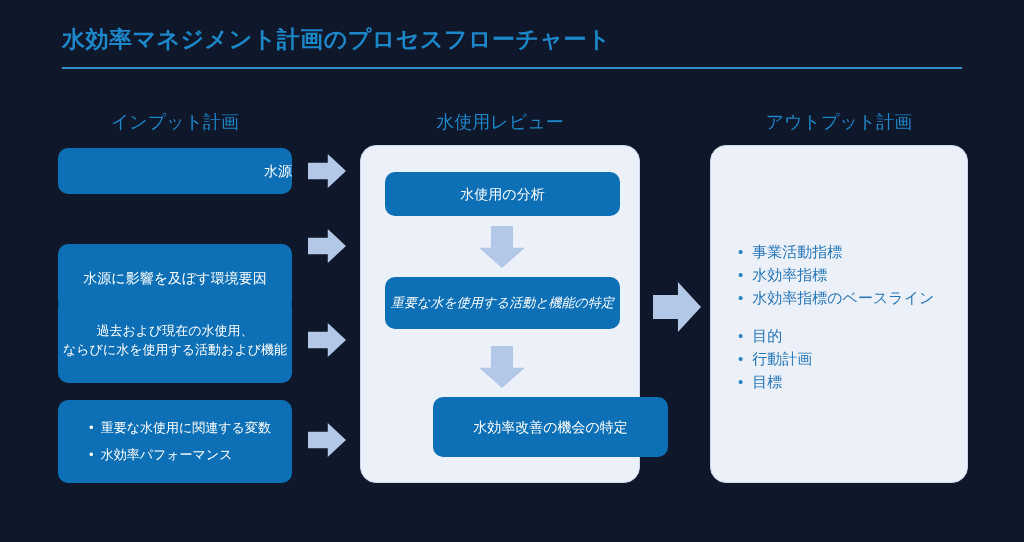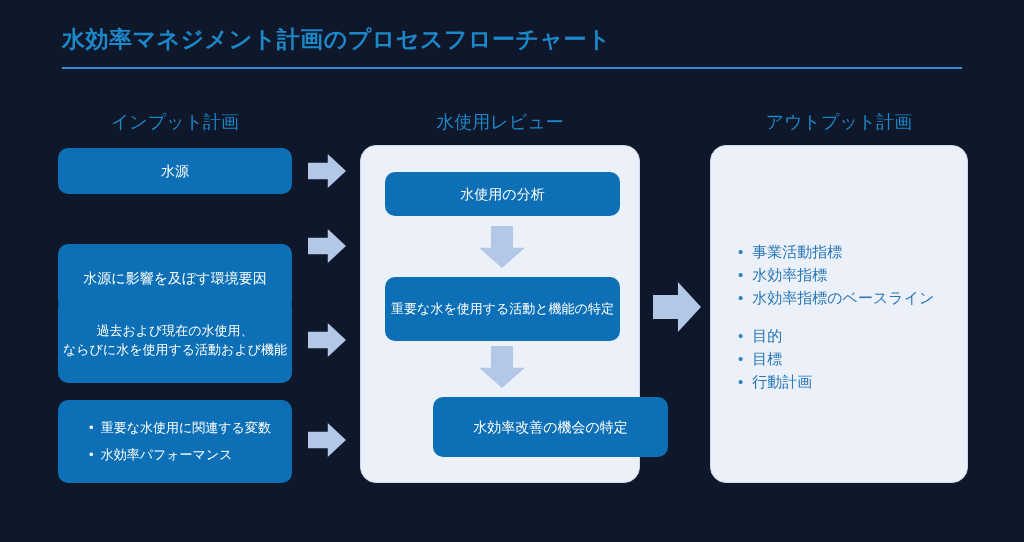--- a/index.html
+++ b/index.html
@@ -45,27 +45,27 @@
     border-radius: 10px;
     color: #ffffff;
     display: flex;
     flex-direction: column;
     align-items: center;
     justify-content: center;
     text-align: center;
     font-size: 14px;
     line-height: 20px;
   }
-  .in-box1 { left: 58px; top: 148px; width: 234px; height: 46px; }
+  .in-box1 { left: 58px; top: 148px; width: 234px; height: 46px; align-items: flex-end; }
   .in-box2 { left: 58px; top: 213px; width: 234px; height: 67px; margin-top: 31px; }
   .in-box3 { left: 58px; top: 297px; width: 234px; height: 86px; font-size: 13px; line-height: 19px; }
   .in-box4 { left: 58px; top: 400px; width: 234px; height: 83px; align-items: center; font-size: 13px; }
 
   .rv-box1 { left: 385px; top: 172px; width: 235px; height: 44px; }
-  .rv-box2 { left: 385px; top: 277px; width: 235px; height: 64px; font-size: 13px; }
+  .rv-box2 { left: 385px; top: 277px; width: 235px; height: 52px; font-size: 13px; font-style: italic; }
   .rv-box3 { left: 385px; top: 397px; width: 235px; height: 60px; margin-left: 48px; }
 
   .panel {
     position: absolute;
     top: 145px;
     height: 338px;
     background: #ecf0f8;
     border: 1px solid #ccd8ec;
     border-radius: 16px;
     box-sizing: border-box;
@@ -169,18 +169,18 @@
   <div class="arrow arrow-right ar-big"></div>
 
   <div class="output-list">
     <ul class="group1">
       <li>事業活動指標</li>
       <li>水効率指標</li>
       <li>水効率指標のベースライン</li>
     </ul>
     <ul class="group2">
       <li>目的</li>
+      <li>行動計画</li>
       <li>目標</li>
-      <li>行動計画</li>
     </ul>
   </div>
 
 </div>
 
 </body></html>

